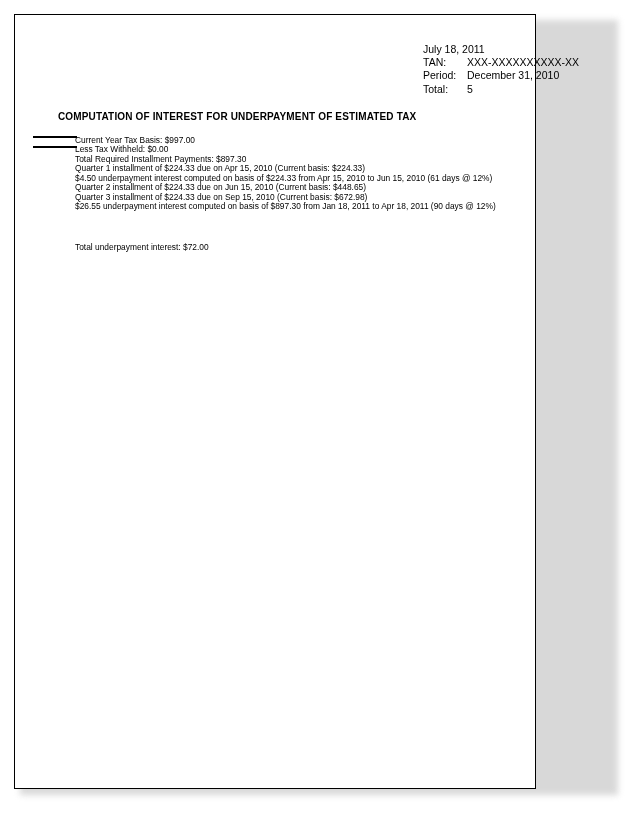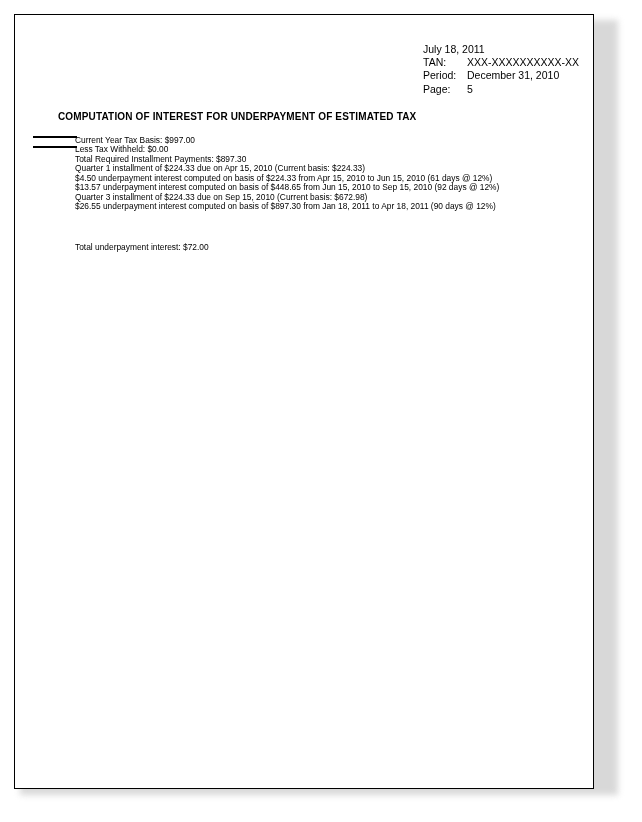--- a/index.html
+++ b/index.html
@@ -32,21 +32,21 @@
     height: 775px;
     background: #b9b9b9;
     filter: blur(3px);
     opacity: 0.55;
   }
 
   .sheet {
     position: absolute;
     left: 14px;
     top: 14px;
-    width: 580px;
+    width: 522px;
     height: 775px;
     background: #ffffff;
     border: 1.3px solid #000000;
     box-sizing: border-box;
   }
 
   
   .doc-header {
     position: absolute;
     left: 408px;
@@ -129,40 +129,40 @@
 
     <div class="doc-header">
       <span class="hdr-row hdr-date">July 18, 2011</span>
       <span class="hdr-row">
         <span class="hdr-label">TAN:</span><span class="hdr-value">XXX-XXXXXXXXXX-XX</span>
       </span>
       <span class="hdr-row">
         <span class="hdr-label">Period:</span><span class="hdr-value">December 31, 2010</span>
       </span>
       <span class="hdr-row">
-        <span class="hdr-label">Page:</span><span class="hdr-value">5</span>
+        <span class="hdr-label">Total:</span><span class="hdr-value">5</span>
       </span>
     </div>
 
     <div class="doc-title">COMPUTATION OF INTEREST FOR UNDERPAYMENT OF ESTIMATED TAX</div>
 
     <div class="margin-rules">
       <div class="margin-rule first"></div>
       <div class="margin-rule second"></div>
     </div>
 
     <div class="body-block">
 
       <span class="body-line">Current Year Tax Basis: $997.00</span>
       <span class="body-line">Less Tax Withheld: $0.00</span>
       <span class="body-line">Total Required Installment Payments: $897.30</span>
 
       <span class="body-line">Quarter 1 installment of $224.33 due on Apr 15, 2010 (Current basis: $224.33)</span>
       <span class="body-line">$4.50 underpayment interest computed on basis of $224.33 from Apr 15, 2010 to Jun 15, 2010 (61 days @ 12%)</span>
-      <span class="body-line">$13.57 underpayment interest computed on basis of $448.65 from Jun 15, 2010 to Sep 15, 2010 (92 days @ 12%)</span>
+      <span class="body-line">Quarter 2 installment of $224.33 due on Jun 15, 2010 (Current basis: $448.65)</span>
       <span class="body-line">Quarter 3 installment of $224.33 due on Sep 15, 2010 (Current basis: $672.98)</span>
       <span class="body-line">$26.55 underpayment interest computed on basis of $897.30 from Jan 18, 2011 to Apr 18, 2011 (90 days @ 12%)</span>
 
       <span class="body-line spacer-before">Total underpayment interest: $72.00</span>
     </div>
 
   </div>
 </div>
 
 </body></html>

